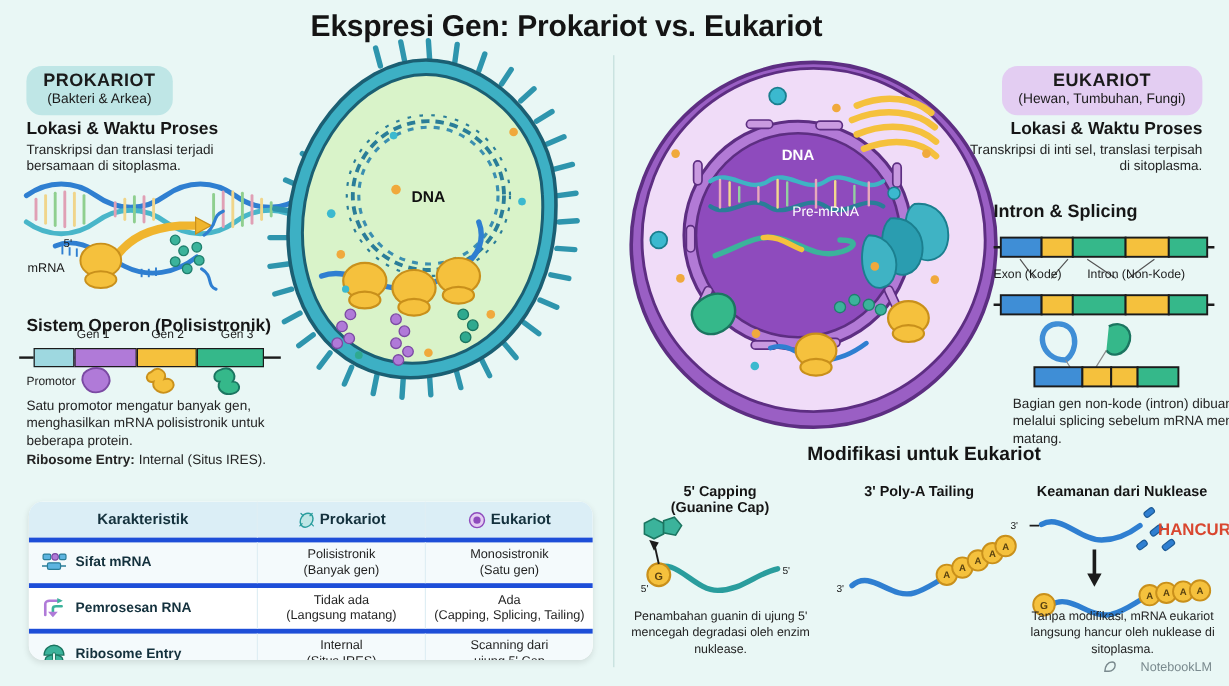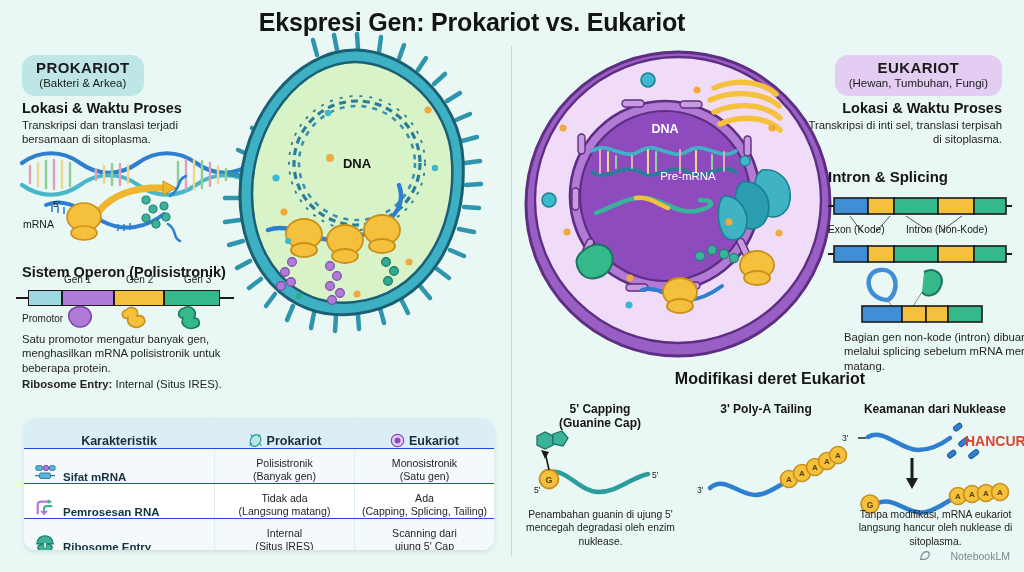--- a/index.html
+++ b/index.html
@@ -48,24 +48,24 @@
   .opbar{position:absolute;top:0;height:16px;border:1.4px solid #1b1b1b;box-sizing:border-box;}
 
   
   .table{
     position:absolute;left:24px;top:418px;width:470px;height:132px;
     background:#ffffff;border-radius:12px;overflow:hidden;
     box-shadow:0 2px 5px rgba(0,0,0,.10);
   }
   .trow{display:flex;width:100%;}
   .thead{background:#dbeef6;height:30px;}
-  .tbody-row{height:34px;border-top:1px solid #1d4ed8;}
+  .tbody-row{height:34px;border-top:4px solid #1d4ed8;}
   .tbody-row:nth-child(odd){background:#ffffff;}
   .tbody-row:nth-child(even){background:#f4fafc;}
-  .tc{display:flex;align-items:flex-end;justify-content:center;box-sizing:border-box;}
+  .tc{display:flex;align-items:center;justify-content:center;box-sizing:border-box;}
   .tc1{width:190px;justify-content:flex-start;padding-left:10px;gap:7px;}
   .tc2{width:140px;border-left:1px solid #dfeef4;}
   .tc3{width:140px;border-left:1px solid #dfeef4;}
   .th-txt{font-size:12.5px;font-weight:bold;color:#14313d;}
   .td-name{font-size:11.5px;font-weight:bold;color:#14313d;}
   .td-val{font-size:10.6px;line-height:1.22;text-align:center;color:#1f1f1f;}
   .th-ic{display:inline-flex;margin-right:4px;}
   .labelsm{position:absolute;font-size:10.2px;color:#1b1b1b;}
 
   
@@ -543,21 +543,21 @@
   <div class="h2 r-right" style="right:22px;top:100px;width:220px;">Lokasi &amp; Waktu Proses</div>
   <div class="bodytxt r-right" style="right:22px;top:118px;width:196px;">Transkripsi di inti sel, translasi terpisah di sitoplasma.</div>
 
   <div class="h2 r-center" style="left:828px;top:168px;width:186px;font-size:15px;">Intron &amp; Splicing</div>
 
   <div class="labelsm" style="left:828px;top:224px;">Exon (Kode)</div>
   <div class="labelsm" style="left:906px;top:224px;">Intron (Non-Kode)</div>
 
   <div class="bodytxt r-center" style="left:808px;top:330px;width:210px;margin-left:36px;">Bagian gen non-kode (intron) dibuang melalui splicing sebelum mRNA menjadi matang.</div>
 
-  <div class="modtitle">Modifikasi deret Eukariot</div>
+  <div class="modtitle">Modifikasi untuk Eukariot</div>
 
   <div class="colhead" style="left:520px;top:402px;width:160px;">5' Capping<br>(Guanine Cap)</div>
   <div class="colbody" style="left:518px;top:508px;width:165px;">Penambahan guanin di ujung 5' mencegah degradasi oleh enzim nuklease.</div>
 
   <div class="colhead" style="left:686px;top:402px;width:160px;">3' Poly-A Tailing</div>
 
   <div class="colhead" style="left:850px;top:402px;width:170px;">Keamanan dari Nuklease</div>
   <div class="colbody" style="left:853px;top:508px;width:165px;">Tanpa modifikasi, mRNA eukariot langsung hancur oleh nuklease di sitoplasma.</div>
 
   <div class="hancur" style="left:965px;top:433px;">HANCUR</div>

